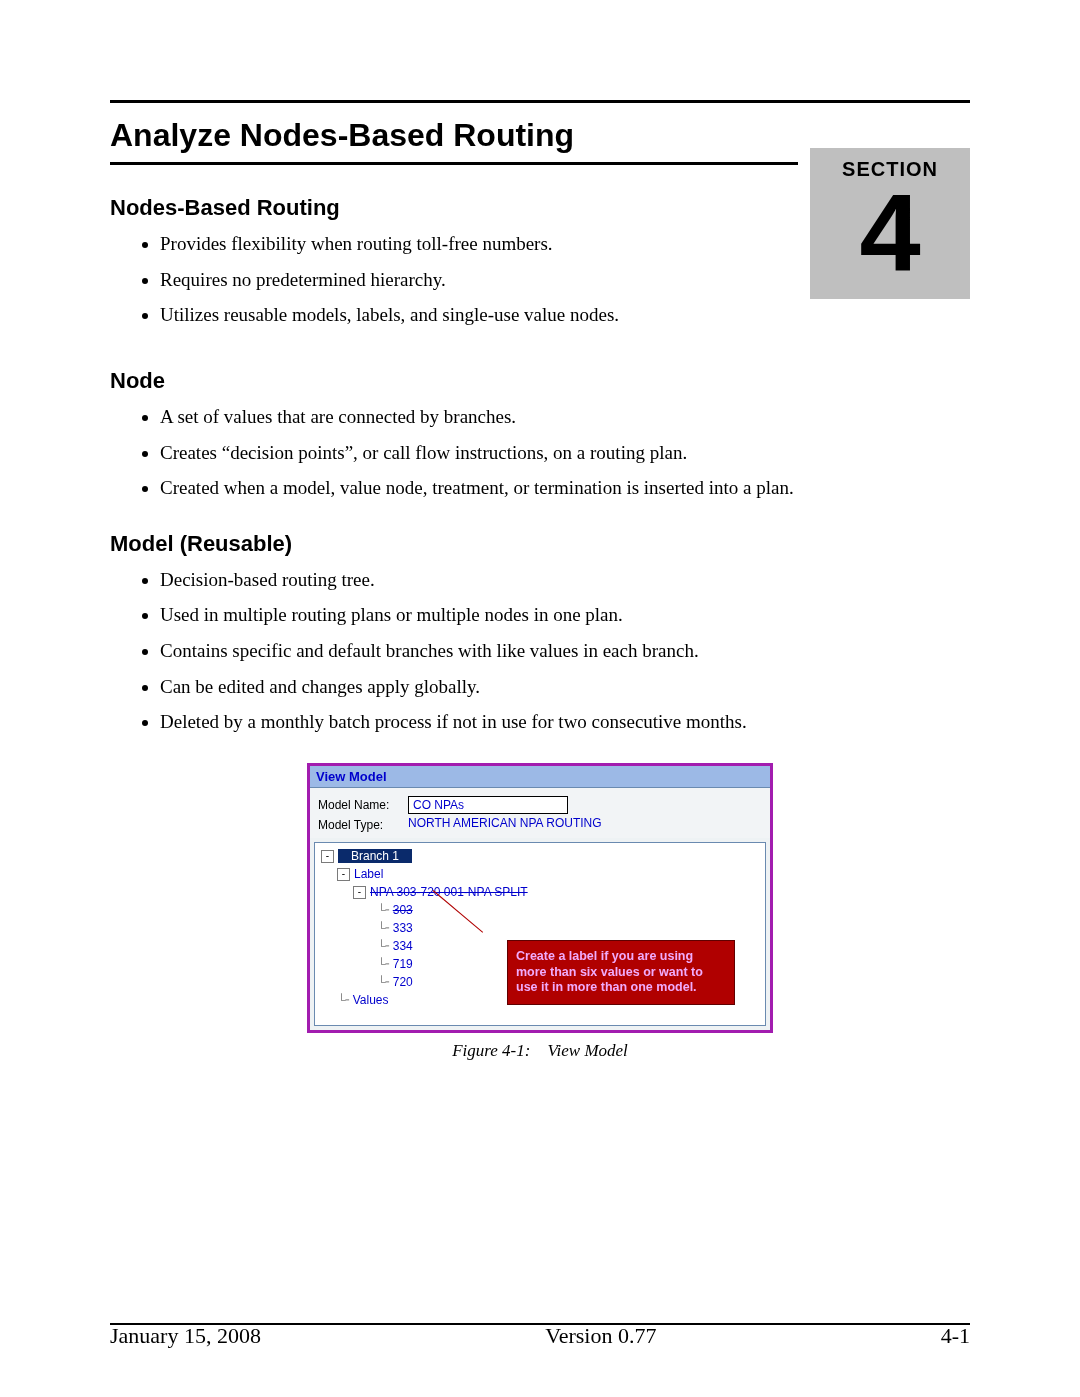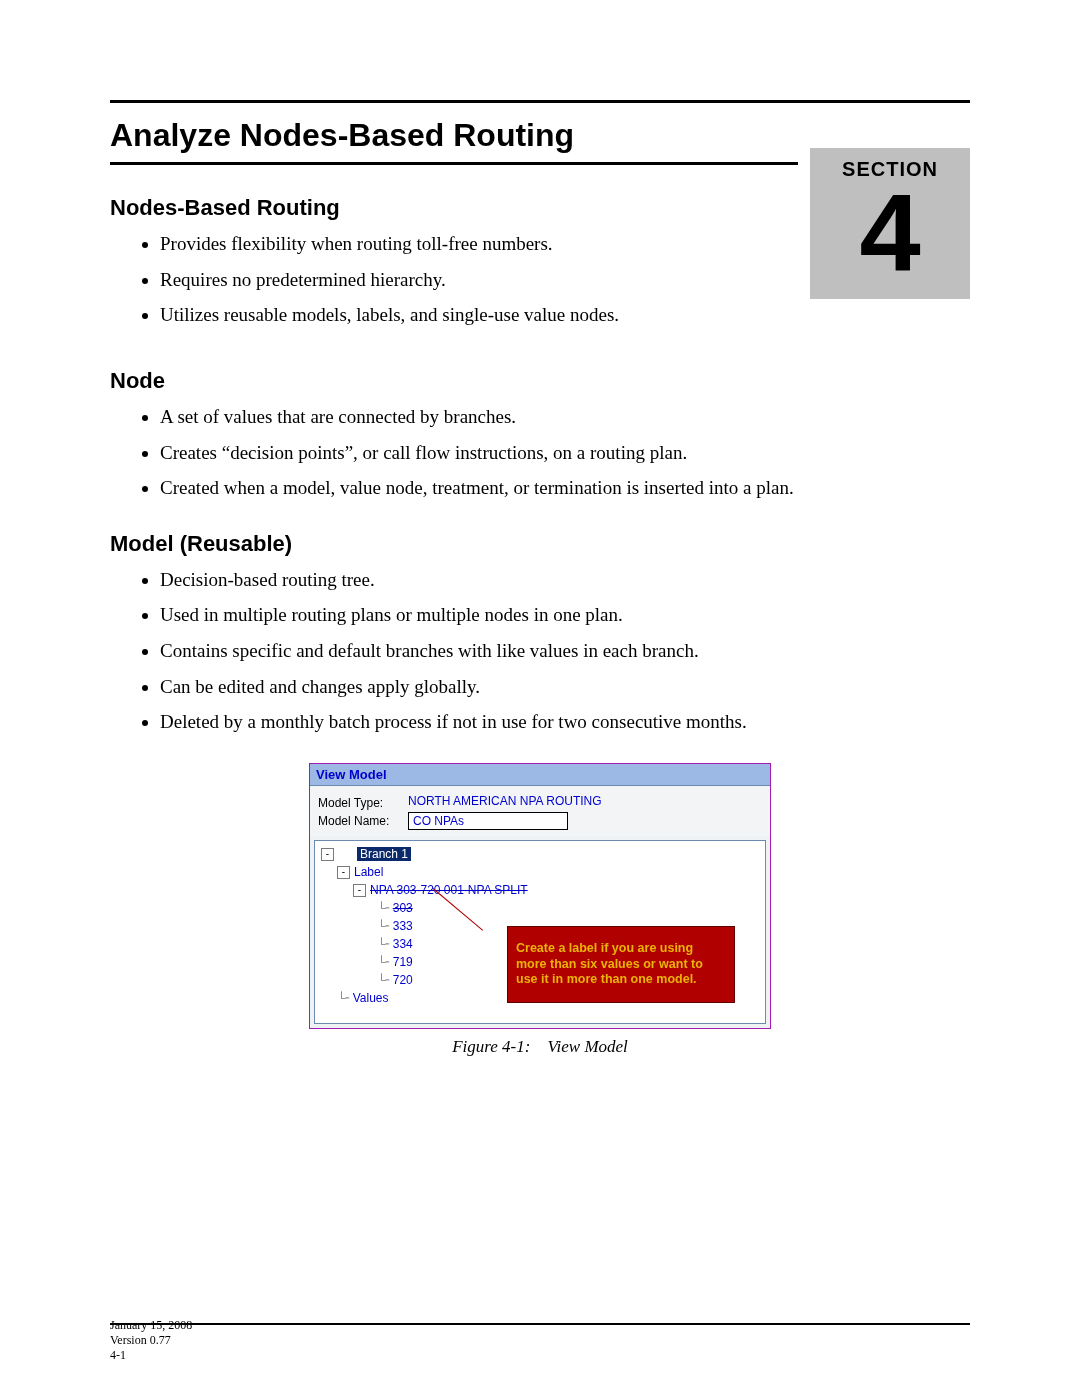--- a/index.html
+++ b/index.html
@@ -72,21 +72,21 @@
     line-height: 1.35;
     margin: 10px 0;
   }
   .figure-wrap {
     margin: 28px 0 0 0;
     text-align: center;
   }
   .view-model-box {
     display: inline-block;
     width: 460px;
-    border: 1px solid #a21caf;
+    border: 3px solid #a21caf;
     background: #eef2f4;
     text-align: left;
     font-family: Tahoma, Arial, sans-serif;
     font-size: 13px;
   }
   .vm-titlebar {
     background: #9cb9e6;
     color: #0000cc;
     font-weight: bold;
     padding: 3px 6px;
@@ -130,22 +130,21 @@
     min-height: 170px;
   }
   .tree-root {
     font-size: 12px;
     color: #0000cc;
     line-height: 1.5;
   }
   .tree-root .sel {
     background: #0a2a6b;
     color: #fff;
-    padding: 0 3px;
-    margin-left: 19px;
+    padding: 0 13px;
   }
   .tree-indent1 { padding-left: 16px; }
   .tree-indent2 { padding-left: 32px; }
   .tree-indent3 { padding-left: 56px; }
   .tree-toggle {
     display:inline-block;
     width:11px;height:11px;
     border:1px solid #7a7a7a;
     background:#fff;
     color:#000;
@@ -157,25 +156,25 @@
   .tree-dash {
     color:#7a7a7a;
   }
   .strike { text-decoration: line-through; }
   .callout {
     position: absolute;
     right: 30px;
     bottom: 20px;
     width: 210px;
     background: #b00000;
-    color: #eab308;
+    color: #f0abfc;
     font-family: Arial, Helvetica, sans-serif;
     font-size: 12.5px;
     font-weight: bold;
-    padding: 14px 8px;
+    padding: 8px 8px;
     border: 1px solid #600000;
     line-height: 1.25;
   }
   .callout-line {
     position:absolute;
     width:65px;height:1px;
     background:#b00000;
     transform-origin:left center;
   }
   .figure-caption {
@@ -185,25 +184,24 @@
   }
   .footer-rule {
     position: absolute;
     left: 110px; right: 110px;
     bottom: 72px;
     border-top: 2px solid #000;
   }
   .footer {
     position: absolute;
     left: 110px; right: 110px;
-    bottom: 34px;
+    bottom: 48px;
     display: flex;
     justify-content: space-between;
-    font-size: 12px;
-    flex-direction: column;
+    font-size: 22px;
   }
 </style>
 </head>
 <body>
 
 <div class="page">
   <div class="top-rule"></div>
   <div class="title-row">
     <div class="title-col">
       <h1 class="page-title">Analyze Nodes-Based Routing</h1>
@@ -236,26 +234,26 @@
     <li>Contains specific and default branches with like values in each branch.</li>
     <li>Can be edited and changes apply globally.</li>
     <li>Deleted by a monthly batch process if not in use for two consecutive months.</li>
   </ul>
 
   <div class="figure-wrap">
     <div class="view-model-box">
       <div class="vm-titlebar">View Model</div>
       <div class="vm-form">
         <div class="vm-row">
+          <div class="vm-label">Model Name:</div>
+          <input class="vm-input" value="CO NPAs" style="">
+        </div>
+        <div class="vm-row">
           <div class="vm-label">Model Type:</div>
           <div class="vm-typeval">NORTH AMERICAN NPA ROUTING</div>
-        </div>
-        <div class="vm-row">
-          <div class="vm-label">Model Name:</div>
-          <input class="vm-input" value="CO NPAs" style="">
         </div>
       </div>
       <div class="vm-tree">
         <div class="tree-root">
           <div><span class="tree-toggle">-</span><span class="sel">Branch 1</span></div>
           <div class="tree-indent1"><span class="tree-toggle">-</span><span>Label</span></div>
           <div class="tree-indent2"><span class="tree-toggle">-</span><span class="strike">NPA 303-720 001-NPA SPLIT</span></div>
           <div class="tree-indent3"><span class="tree-dash">└╴</span><span class="strike">303</span></div>
           <div class="tree-indent3"><span class="tree-dash">└╴</span><span>333</span></div>
           <div class="tree-indent3"><span class="tree-dash">└╴</span><span>334</span></div>

